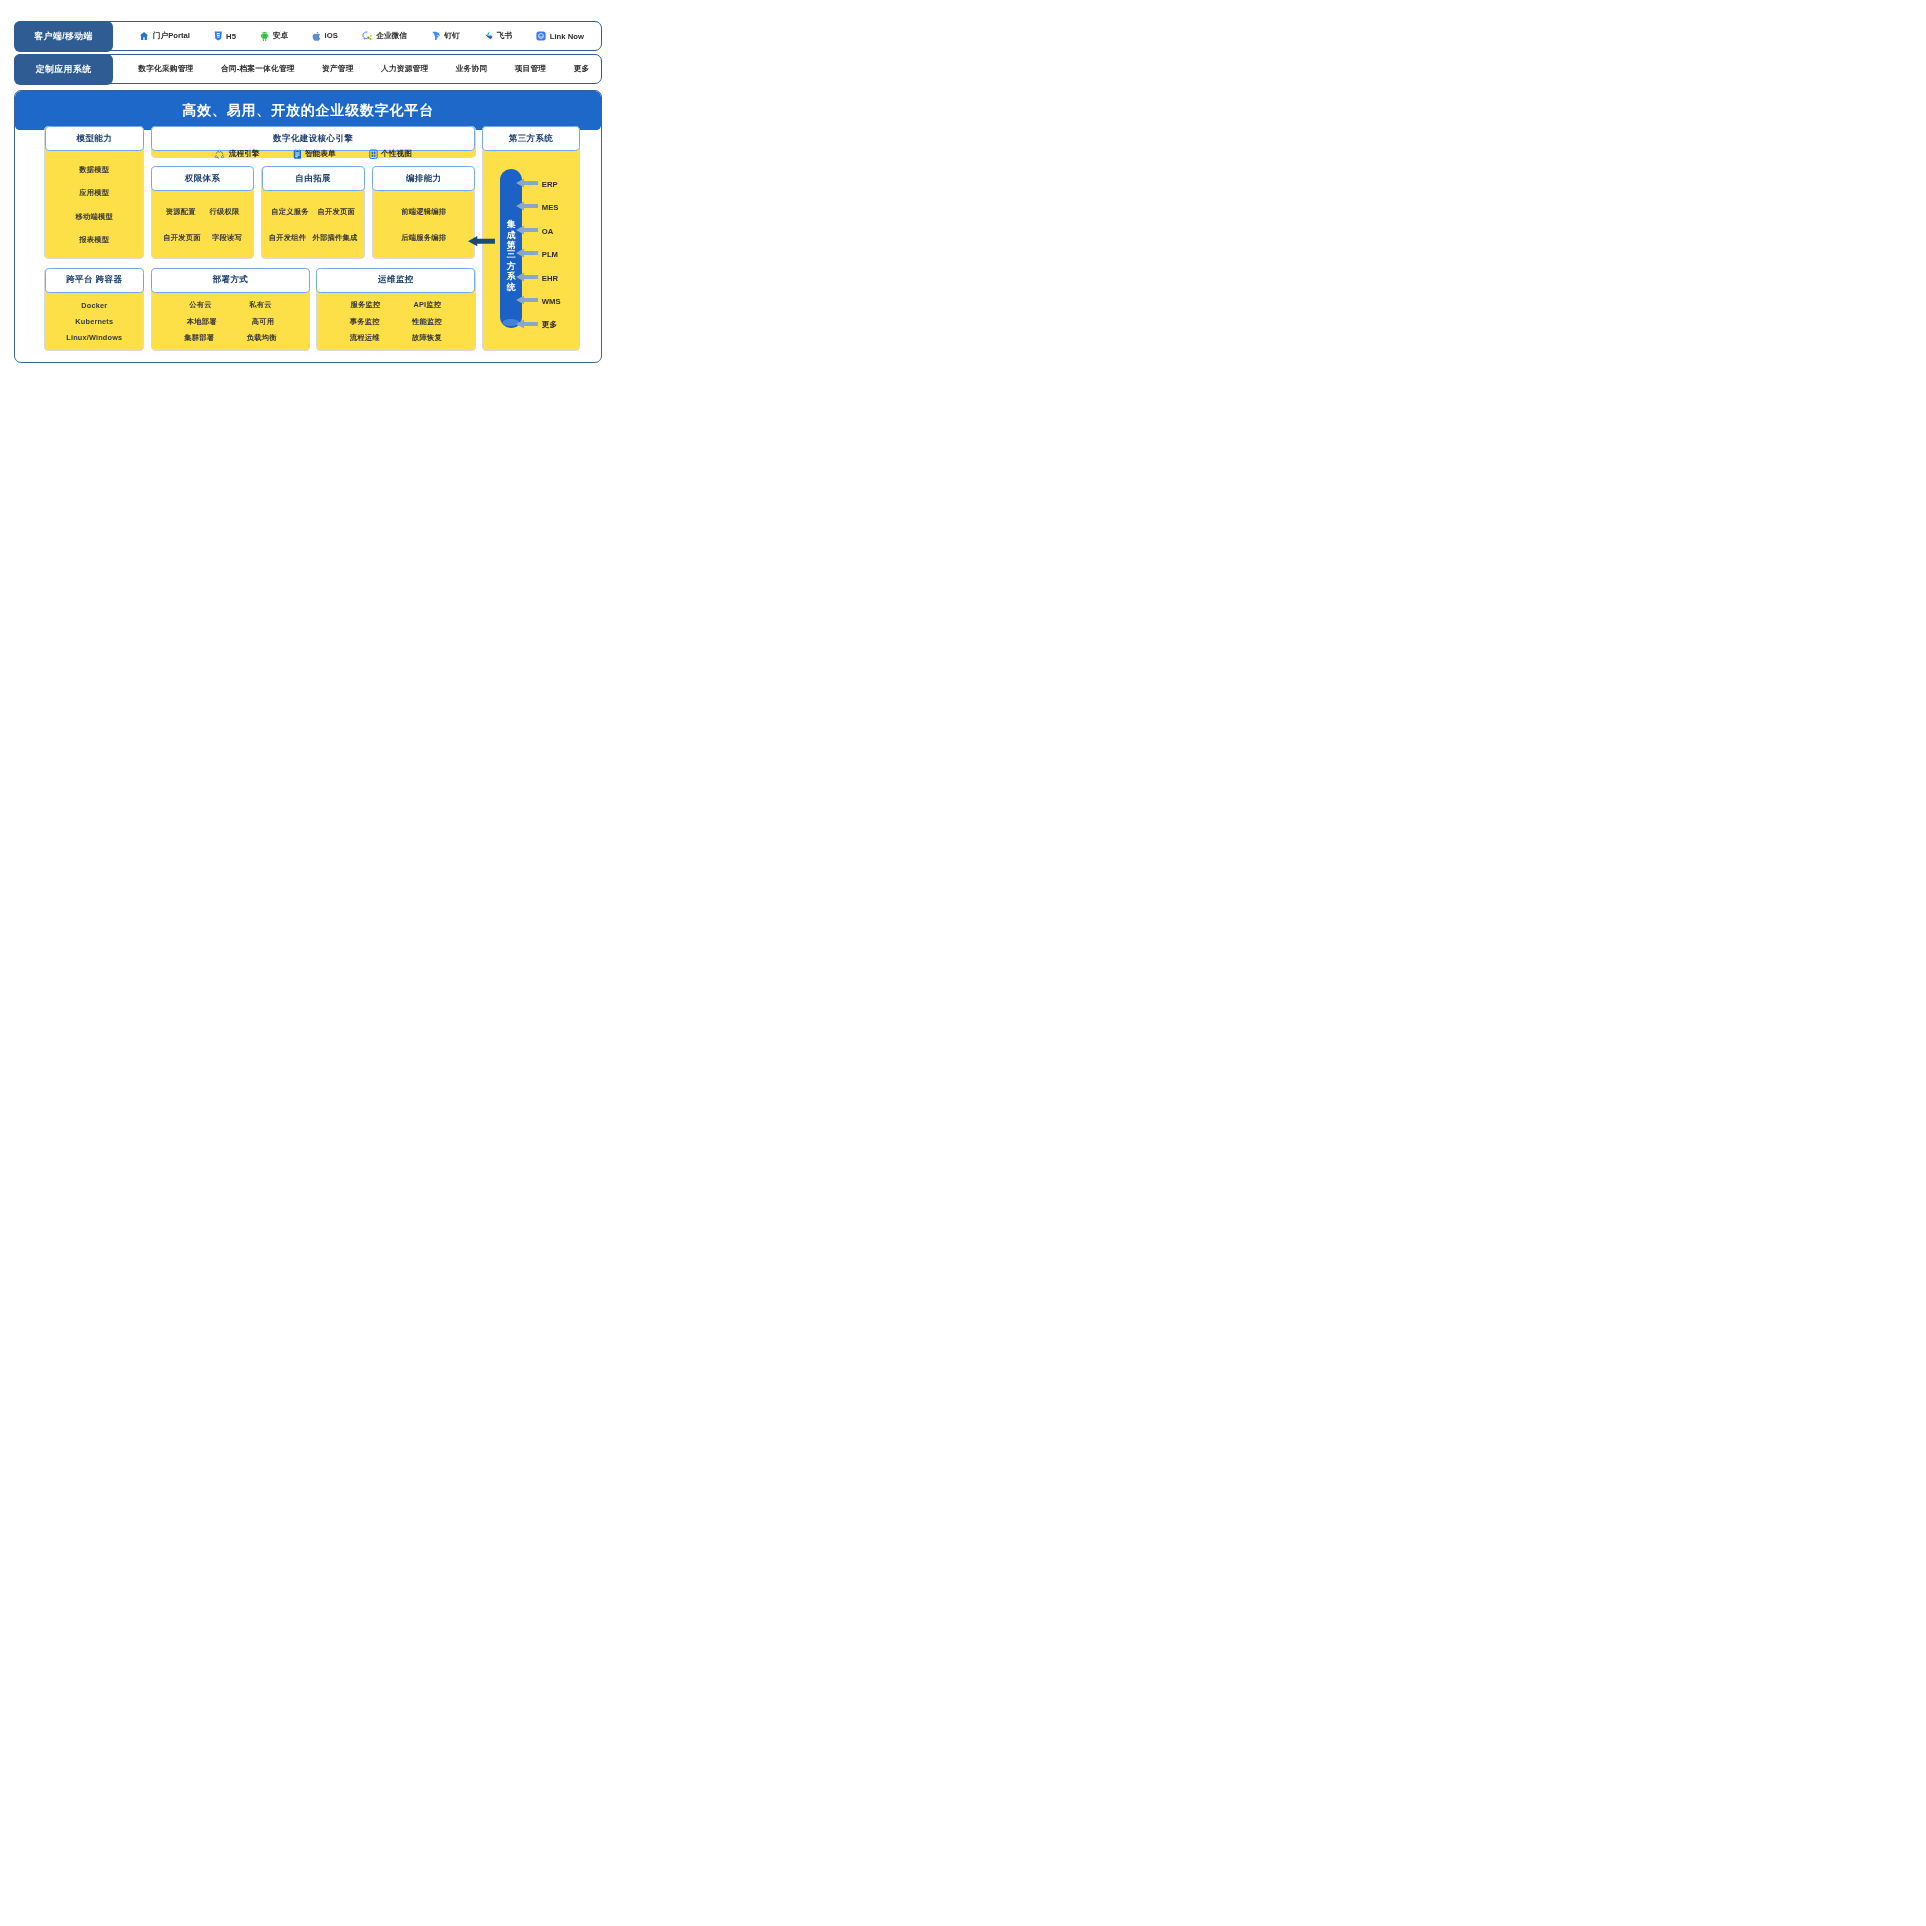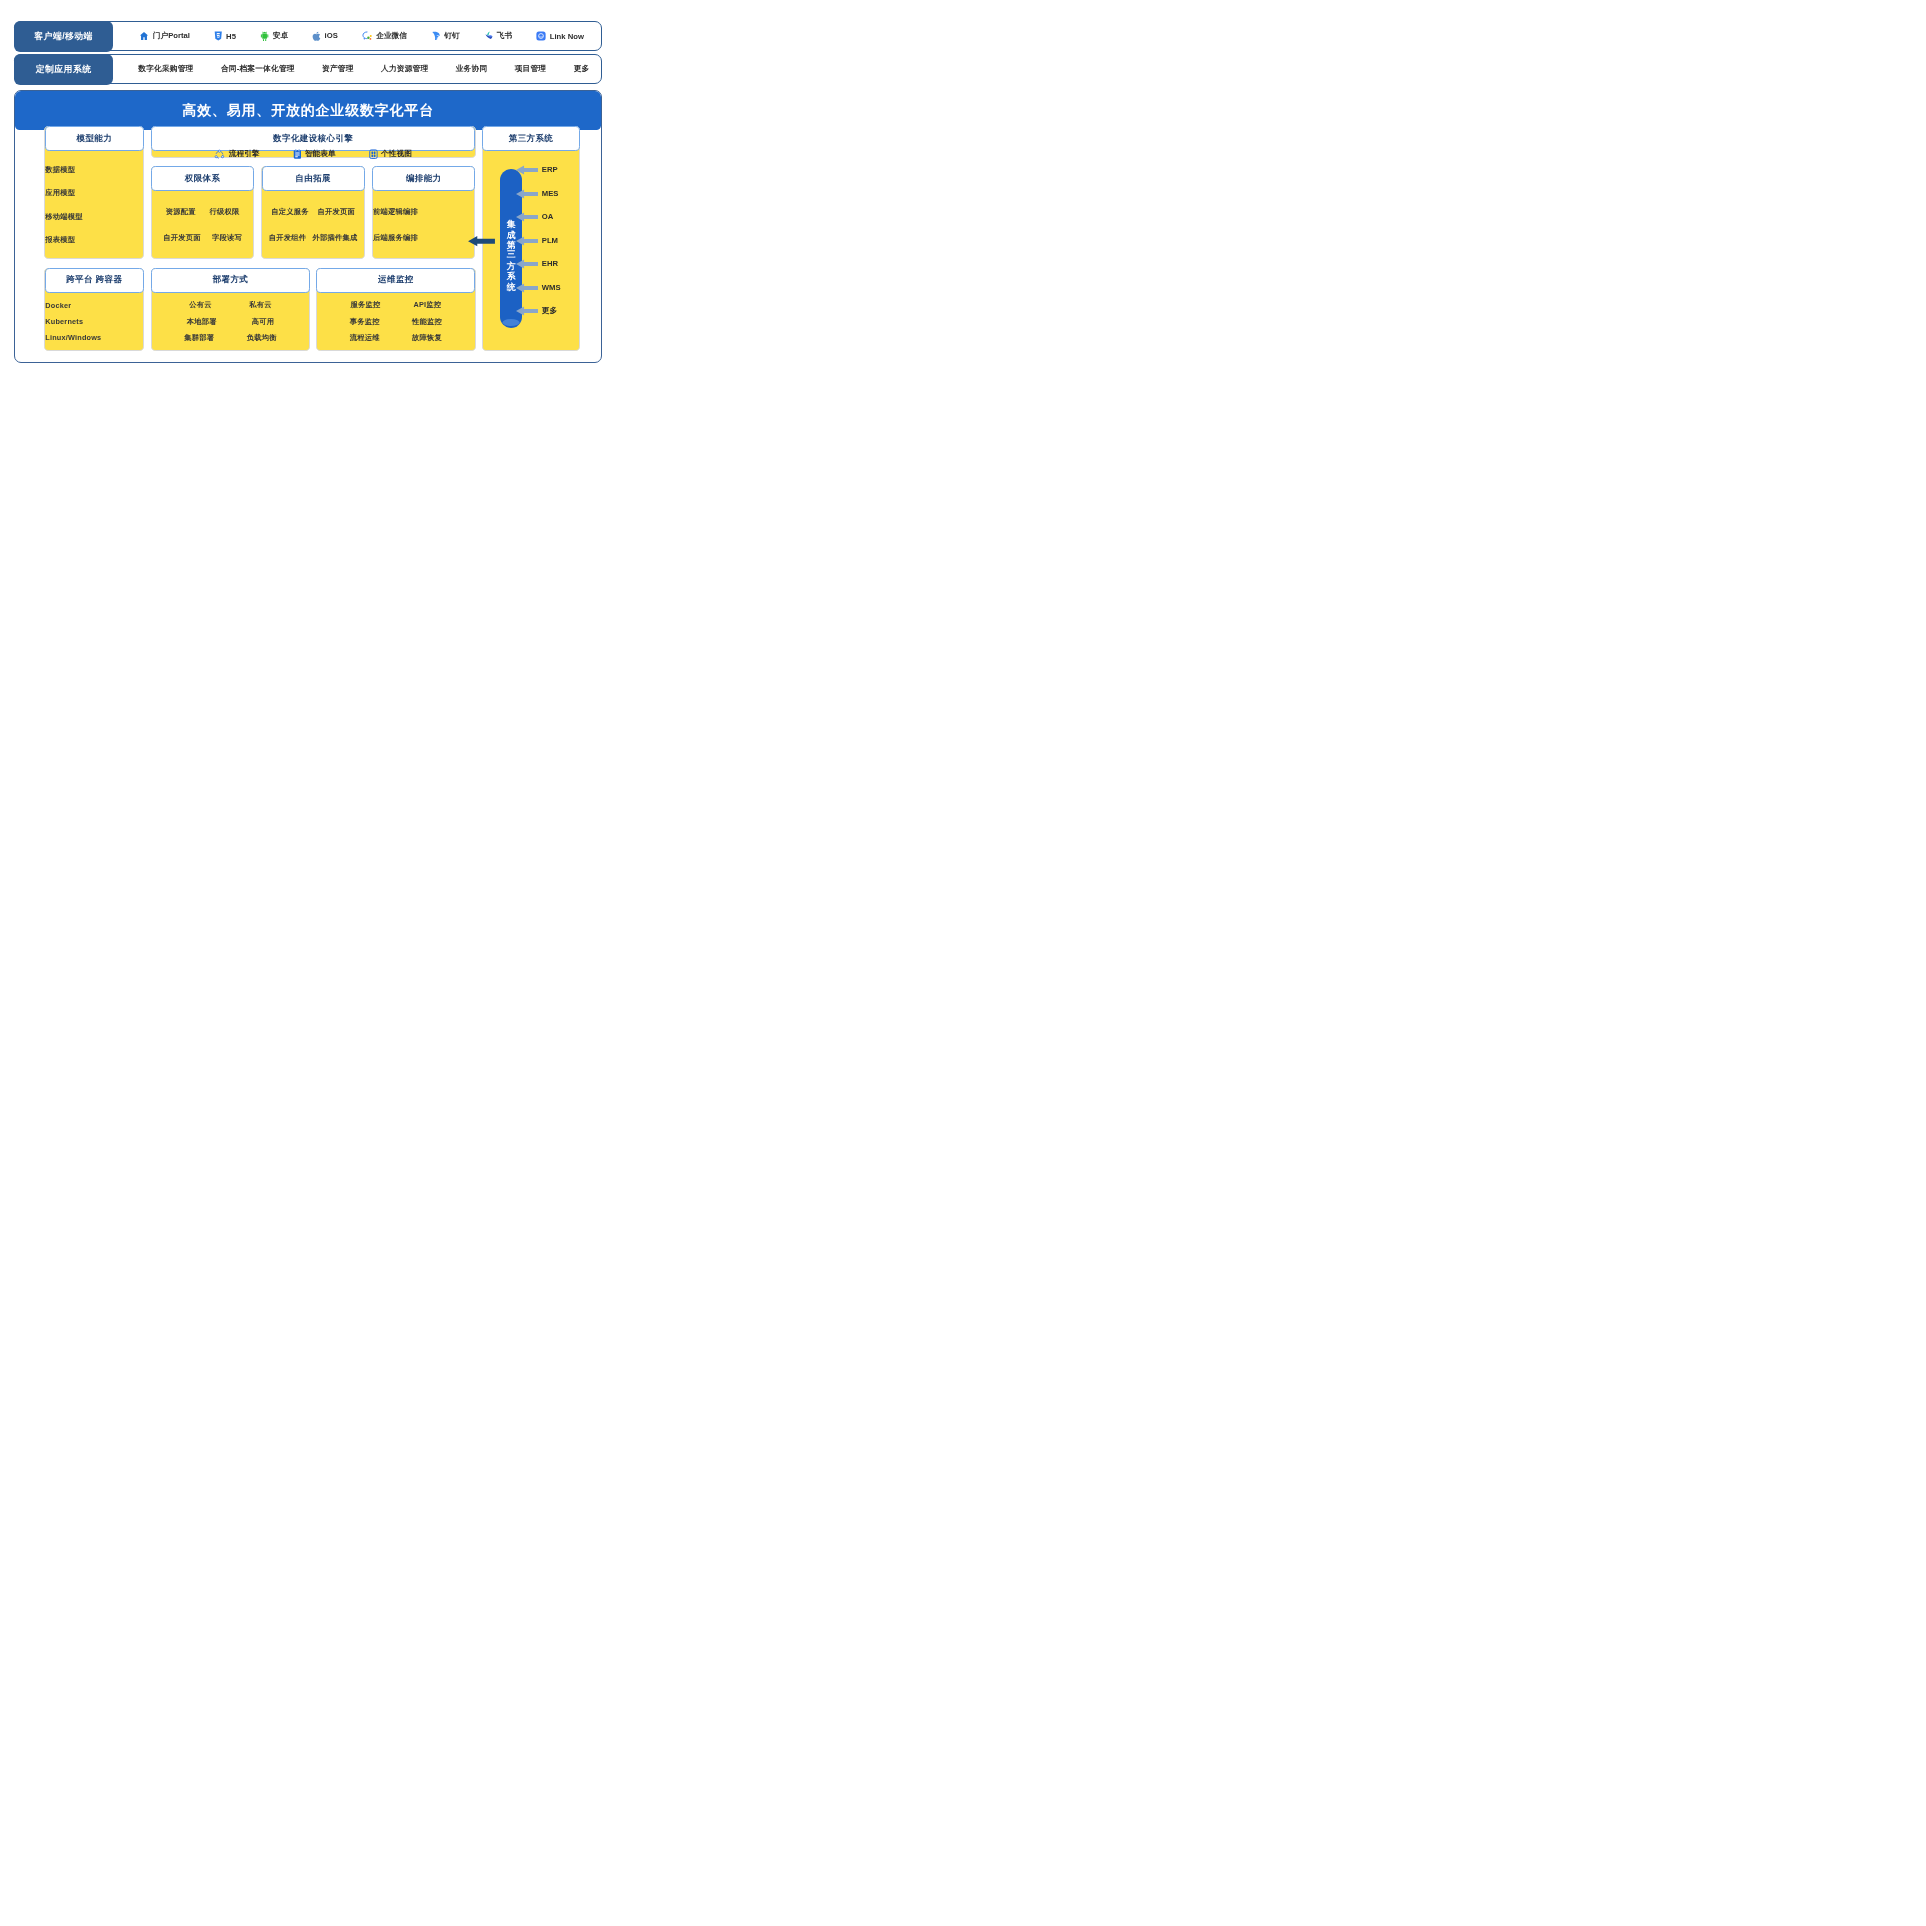--- a/index.html
+++ b/index.html
@@ -37,21 +37,21 @@
              grid-template-rows:133px 83px; column-gap:6.5px; row-gap:8.5px; }
 
   
   .panel { position:relative; border:0.8px solid #d9d9d9; border-radius:4.6px; background:#fde047; box-sizing:border-box; }
   .panel-title { position:absolute; top:-0.8px; left:-0.8px; right:-0.8px; height:25px;
                  background:#fff; border:0.8px solid #74a9e8; border-radius:4.6px; box-sizing:border-box;
                  display:flex; align-items:center; justify-content:center;
                  font-size:8.5px; font-weight:700; color:#1d3e6e; letter-spacing:0.4px; }
   .panel-body { position:absolute; left:0; right:0; top:25px; bottom:0;
                 display:flex; flex-direction:column; justify-content:space-evenly; }
-  .item { font-size:7.3px; font-weight:600; color:#383838; text-align:left; letter-spacing:0.2px; }
+  .item { font-size:7.3px; font-weight:600; color:#383838; text-align:center; letter-spacing:0.2px; }
   .pair-row { display:flex; justify-content:space-evenly; }
 
   
   .center-stack { display:flex; flex-direction:column; }
   .engine-panel { height:32px; position:relative; }
   .engine-body { position:absolute; left:0; right:0; top:24px; bottom:0;
                  display:flex; align-items:center; justify-content:center; gap:33px; }
   .mid-row { margin-top:8px; flex:1; display:flex; gap:7px; }
   .mid-row .panel { flex:1; }
   .rowb-center { display:flex; gap:6.2px; }
@@ -60,21 +60,21 @@
   
   .tp-panel { grid-column:3; grid-row:1 / span 2; position:relative; }
   .pill { position:absolute; left:16.6px; top:42px; width:22px; height:159px;
           background:#1c61c4; border-radius:11.2px;
           display:flex; flex-direction:column; align-items:center; justify-content:center; gap:10.8px;
           color:#fff; font-size:8.9px; font-weight:700; }
   .pill-ellipse { position:absolute; bottom:2.3px; left:50%; transform:translateX(-50%);
                   width:17px; height:7px; background:#4282d8; border-radius:50%; }
   .tp-rows { position:absolute; left:33px; top:38px; right:1.5px;
              display:flex; flex-direction:column; }
-  .tp-row { height:23.5px; display:flex; align-items:flex-start; gap:3.5px; }
+  .tp-row { height:23.5px; display:flex; align-items:flex-end; gap:3.5px; }
   .tp-label { font-size:7.7px; font-weight:700; color:#2d2d2d; }
   .dark-arrow { position:absolute; left:-15.4px; top:108px; line-height:0; }
 </style>
 </head>
 <body>
 
 <div class="page">
 
   <div class="strip" id="row-clients">
     <div class="strip-label">

